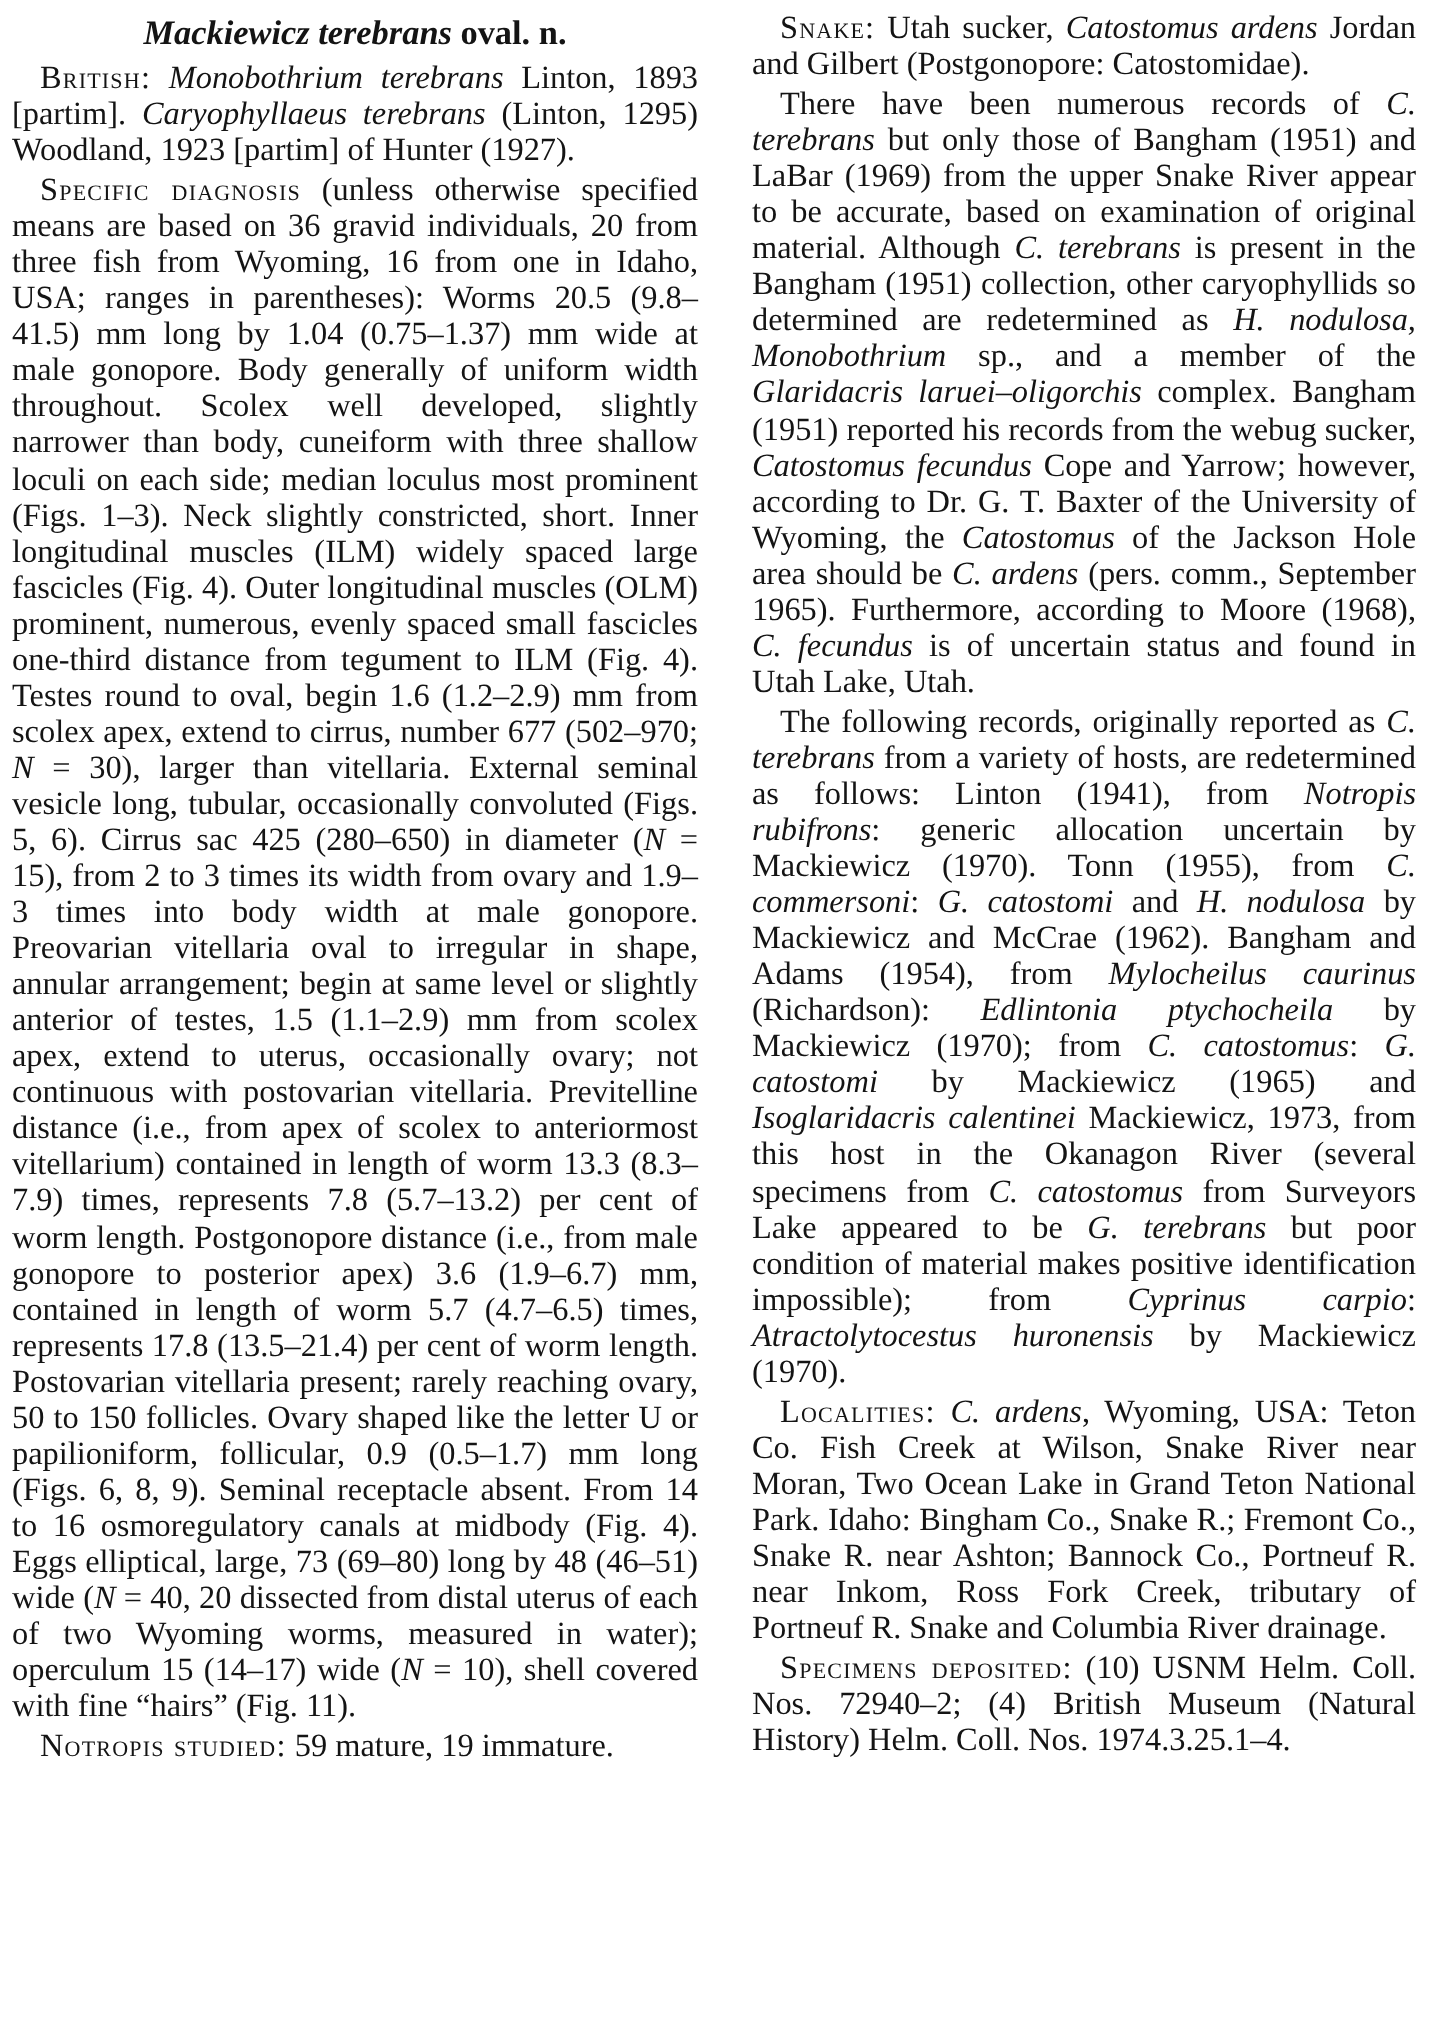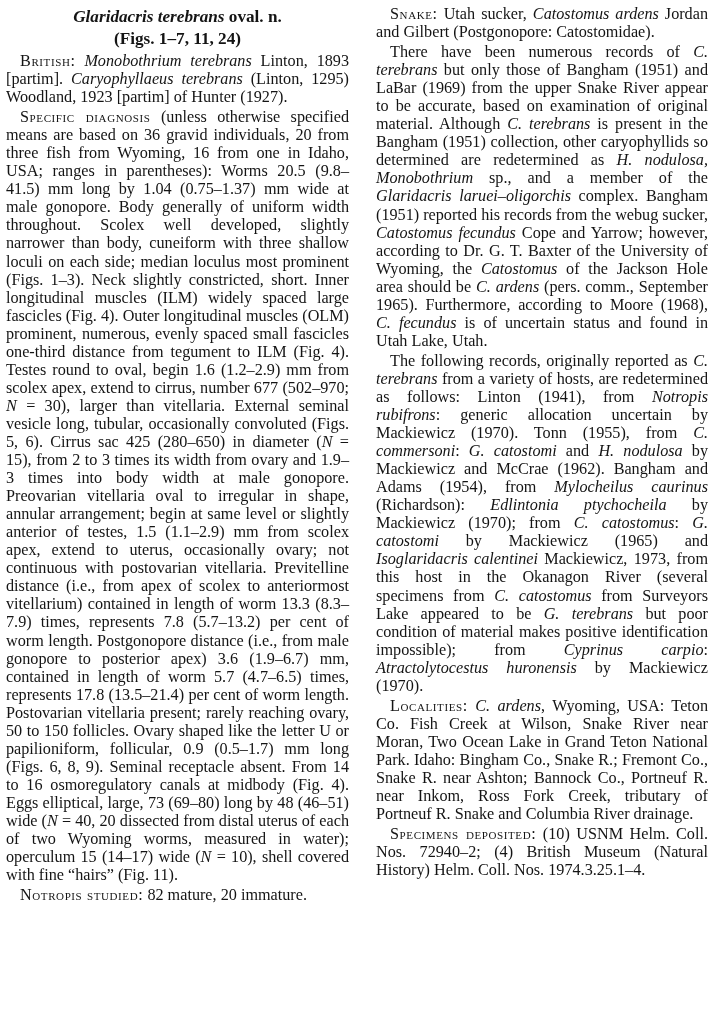--- a/index.html
+++ b/index.html
@@ -22,27 +22,26 @@
   .para { text-indent: 14px; margin: 0 0 2px 0; }
   .para.first { margin-top: 3px; }
   .sc { font-variant: small-caps; letter-spacing: 0.6px; }
   .it { font-style: italic; }
 </style>
 </head>
 <body>
 
 <div id="col-left" class="col">
   <div class="title-block">
-    <span class="title-line"><span class="it">Glaridacris terebrans</span><span> oval. n.</span></span>
-    <span class="title-line">(Figs. 1–7, 11, 24)</span>
+    <span class="title-line"><span class="it">Mackiewicz terebrans</span><span> oval. n.</span></span>
   </div>
   <div id="left-paras">
       <p class="para first"><span class="sc">British:</span><span> </span><span class="it">Monobothrium terebrans</span><span> Linton, 1893 [partim]. </span><span class="it">Caryophyllaeus terebrans</span><span> (Linton, 1295) Woodland, 1923 [partim] of Hunter (1927).</span></p>
       <p class="para"><span class="sc">Specific diagnosis</span><span> (unless otherwise specified means are based on 36 gravid individuals, 20 from three fish from Wyoming, 16 from one in Idaho, USA; ranges in parentheses): Worms 20.5 (9.8–41.5) mm long by 1.04 (0.75–1.37) mm wide at male gonopore. Body generally of uniform width throughout. Scolex well developed, slightly narrower than body, cuneiform with three shallow loculi on each side; median loculus most prominent (Figs. 1–3). Neck slightly constricted, short. Inner longitudinal muscles (ILM) widely spaced large fascicles (Fig. 4). Outer longitudinal muscles (OLM) prominent, numerous, evenly spaced small fascicles one-third distance from tegument to ILM (Fig. 4). Testes round to oval, begin 1.6 (1.2–2.9) mm from scolex apex, extend to cirrus, number 677 (502–970; </span><span class="it">N</span><span> = 30), larger than vitellaria. External seminal vesicle long, tubular, occasionally convoluted (Figs. 5, 6). Cirrus sac 425 (280–650) in diameter (</span><span class="it">N</span><span> = 15), from 2 to 3 times its width from ovary and 1.9–3 times into body width at male gonopore. Preovarian vitellaria oval to irregular in shape, annular arrangement; begin at same level or slightly anterior of testes, 1.5 (1.1–2.9) mm from scolex apex, extend to uterus, occasionally ovary; not continuous with postovarian vitellaria. Previtelline distance (i.e., from apex of scolex to anteriormost vitellarium) contained in length of worm 13.3 (8.3–7.9) times, represents 7.8 (5.7–13.2) per cent of worm length. Postgonopore distance (i.e., from male gonopore to posterior apex) 3.6 (1.9–6.7) mm, contained in length of worm 5.7 (4.7–6.5) times, represents 17.8 (13.5–21.4) per cent of worm length. Postovarian vitellaria present; rarely reaching ovary, 50 to 150 follicles. Ovary shaped like the letter U or papilioniform, follicular, 0.9 (0.5–1.7) mm long (Figs. 6, 8, 9). Seminal receptacle absent. From 14 to 16 osmoregulatory canals at midbody (Fig. 4). Eggs elliptical, large, 73 (69–80) long by 48 (46–51) wide (</span><span class="it">N</span><span> = 40, 20 dissected from distal uterus of each of two Wyoming worms, measured in water); operculum 15 (14–17) wide (</span><span class="it">N</span><span> = 10), shell covered with fine “hairs” (Fig. 11).</span></p>
-      <p class="para"><span class="sc">Notropis studied:</span><span> 82 mature, 20 immature.</span></p>
+      <p class="para"><span class="sc">Notropis studied:</span><span> 59 mature, 19 immature.</span></p>
     </div>
 </div>
 
 <div id="col-right" class="col">
   <div id="right-paras">
       <p class="para first"><span class="sc">Snake:</span><span> Utah sucker, </span><span class="it">Catostomus ardens</span><span> Jordan and Gilbert (Postgonopore: Catostomidae).</span></p>
       <p class="para"><span>There have been numerous records of </span><span class="it">C. terebrans</span><span> but only those of Bangham (1951) and LaBar (1969) from the upper Snake River appear to be accurate, based on examination of original material. Although </span><span class="it">C. terebrans</span><span> is present in the Bangham (1951) collection, other caryophyllids so determined are redetermined as </span><span class="it">H. nodulosa, Monobothrium</span><span> sp., and a member of the </span><span class="it">Glaridacris laruei–oligorchis</span><span> complex. Bangham (1951) reported his records from the webug sucker, </span><span class="it">Catostomus fecundus</span><span> Cope and Yarrow; however, according to Dr. G. T. Baxter of the University of Wyoming, the </span><span class="it">Catostomus</span><span> of the Jackson Hole area should be </span><span class="it">C. ardens</span><span> (pers. comm., September 1965). Furthermore, according to Moore (1968), </span><span class="it">C. fecundus</span><span> is of uncertain status and found in Utah Lake, Utah.</span></p>
       <p class="para"><span>The following records, originally reported as </span><span class="it">C. terebrans</span><span> from a variety of hosts, are redetermined as follows: Linton (1941), from </span><span class="it">Notropis rubifrons</span><span>: generic allocation uncertain by Mackiewicz (1970). Tonn (1955), from </span><span class="it">C. commersoni</span><span>: </span><span class="it">G. catostomi</span><span> and </span><span class="it">H. nodulosa</span><span> by Mackiewicz and McCrae (1962). Bangham and Adams (1954), from </span><span class="it">Mylocheilus caurinus</span><span> (Richardson): </span><span class="it">Edlintonia ptychocheila</span><span> by Mackiewicz (1970); from </span><span class="it">C. catostomus</span><span>: </span><span class="it">G. catostomi</span><span> by Mackiewicz (1965) and </span><span class="it">Isoglaridacris calentinei</span><span> Mackiewicz, 1973, from this host in the Okanagon River (several specimens from </span><span class="it">C. catostomus</span><span> from Surveyors Lake appeared to be </span><span class="it">G. terebrans</span><span> but poor condition of material makes positive identification impossible); from </span><span class="it">Cyprinus carpio</span><span>: </span><span class="it">Atractolytocestus huronensis</span><span> by Mackiewicz (1970).</span></p>
       <p class="para"><span class="sc">Localities:</span><span> </span><span class="it">C. ardens</span><span>, Wyoming, USA: Teton Co. Fish Creek at Wilson, Snake River near Moran, Two Ocean Lake in Grand Teton National Park. Idaho: Bingham Co., Snake R.; Fremont Co., Snake R. near Ashton; Bannock Co., Portneuf R. near Inkom, Ross Fork Creek, tributary of Portneuf R. Snake and Columbia River drainage.</span></p>
       <p class="para"><span class="sc">Specimens deposited:</span><span> (10) USNM Helm. Coll. Nos. 72940–2; (4) British Museum (Natural History) Helm. Coll. Nos. 1974.3.25.1–4.</span></p>

